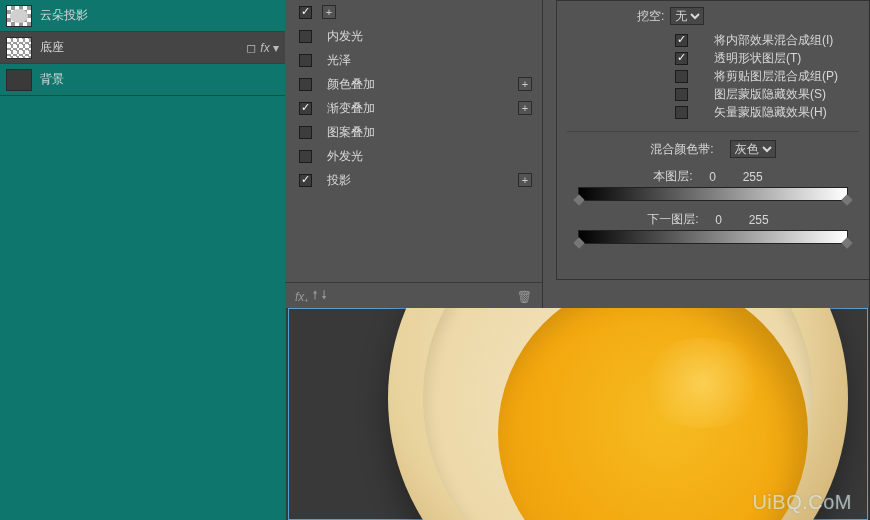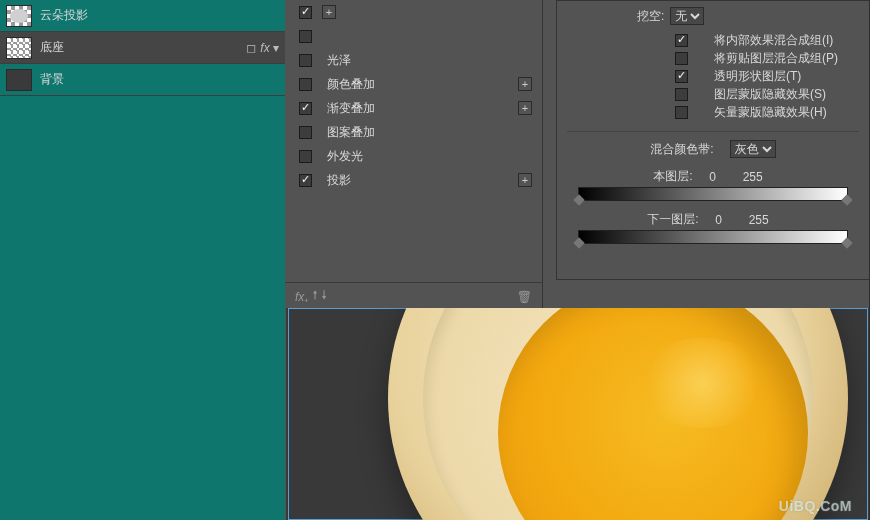--- a/index.html
+++ b/index.html
@@ -202,22 +202,22 @@
   .plate-highlight {
     position:absolute;
     right:40px; top:60px;
     width:130px; height:90px;
     border-radius:50%;
     background: radial-gradient(circle, rgba(255,225,120,0.6), rgba(255,225,120,0) 70%);
   }
   .watermark {
     position:absolute;
     right:18px; bottom:6px;
-    font-size:14px;
-    font-weight:bold;
+    font-size:20px;
+    font-weight:normal;
     color:rgba(255,255,255,0.55);
     letter-spacing:0.5px;
     text-shadow:0 0 2px rgba(100,150,140,0.5);
   }
   .right-border {
     position:absolute; right:0; top:0; width:1px; height:520px;
     background:#2d2d2d;
   }
 </style>
 </head>
@@ -244,20 +244,21 @@
   </div>
 </div>
 
 <div class="mid-panel">
   <div class="fx-row">
     <div class="chk on"></div>
     <div class="plus-btn">+</div>
   </div>
   <div class="fx-row">
     <div class="chk"></div>
+    <span class="fx-label">内发光</span>
   </div>
   <div class="fx-row">
     <div class="chk"></div>
     <span class="fx-label">光泽</span>
   </div>
   <div class="fx-row">
     <div class="chk"></div>
     <span class="fx-label">颜色叠加</span>
     <div class="plus-btn">+</div>
   </div>
@@ -293,26 +294,26 @@
     <select>
       <option>无</option>
     </select>
   </div>
   <div class="opt-list">
     <div class="opt-row">
       <div class="chk on"></div>
       <span>将内部效果混合成组(I)</span>
     </div>
     <div class="opt-row">
+      <div class="chk on"></div>
+      <span>透明形状图层(T)</span>
+    </div>
+    <div class="opt-row">
       <div class="chk"></div>
       <span>将剪贴图层混合成组(P)</span>
-    </div>
-    <div class="opt-row">
-      <div class="chk on"></div>
-      <span>透明形状图层(T)</span>
     </div>
     <div class="opt-row">
       <div class="chk"></div>
       <span>图层蒙版隐藏效果(S)</span>
     </div>
     <div class="opt-row">
       <div class="chk"></div>
       <span>矢量蒙版隐藏效果(H)</span>
     </div>
   </div>

